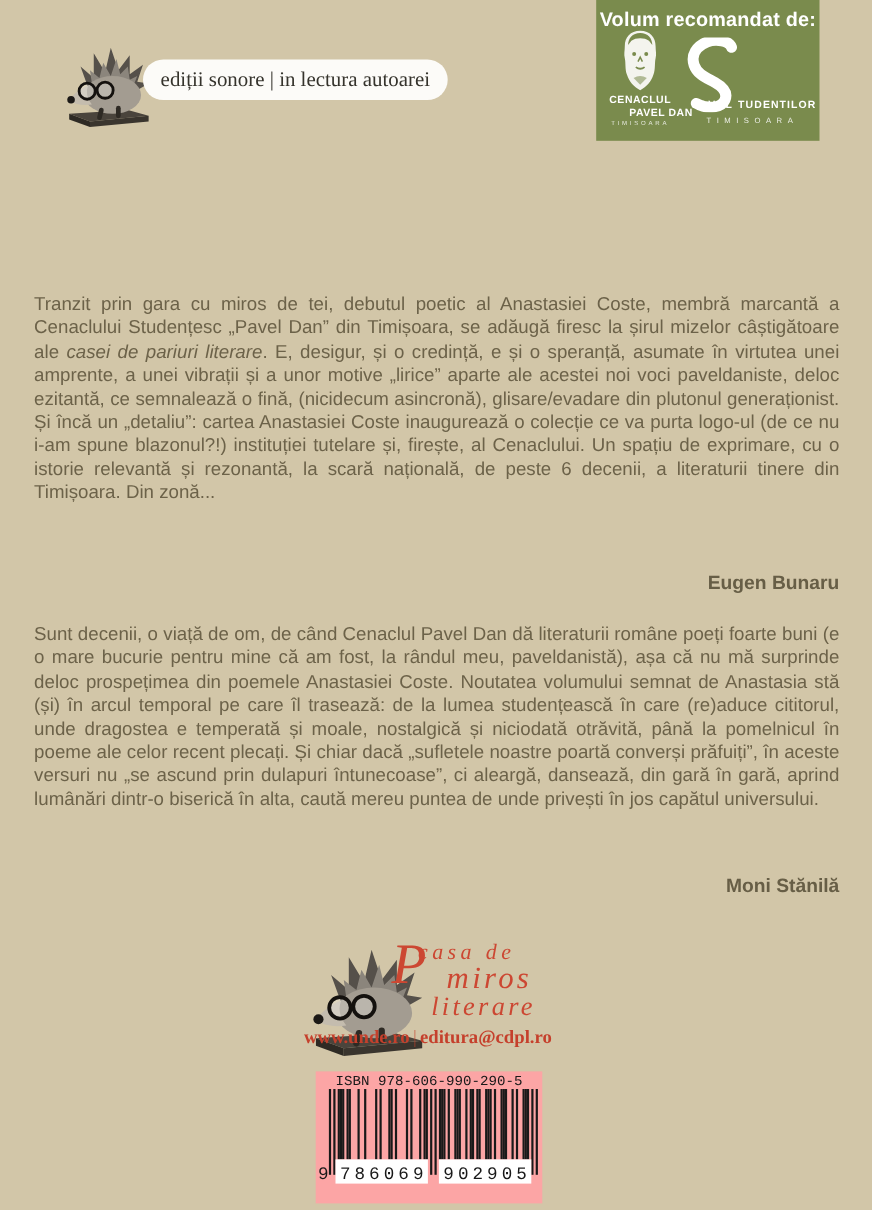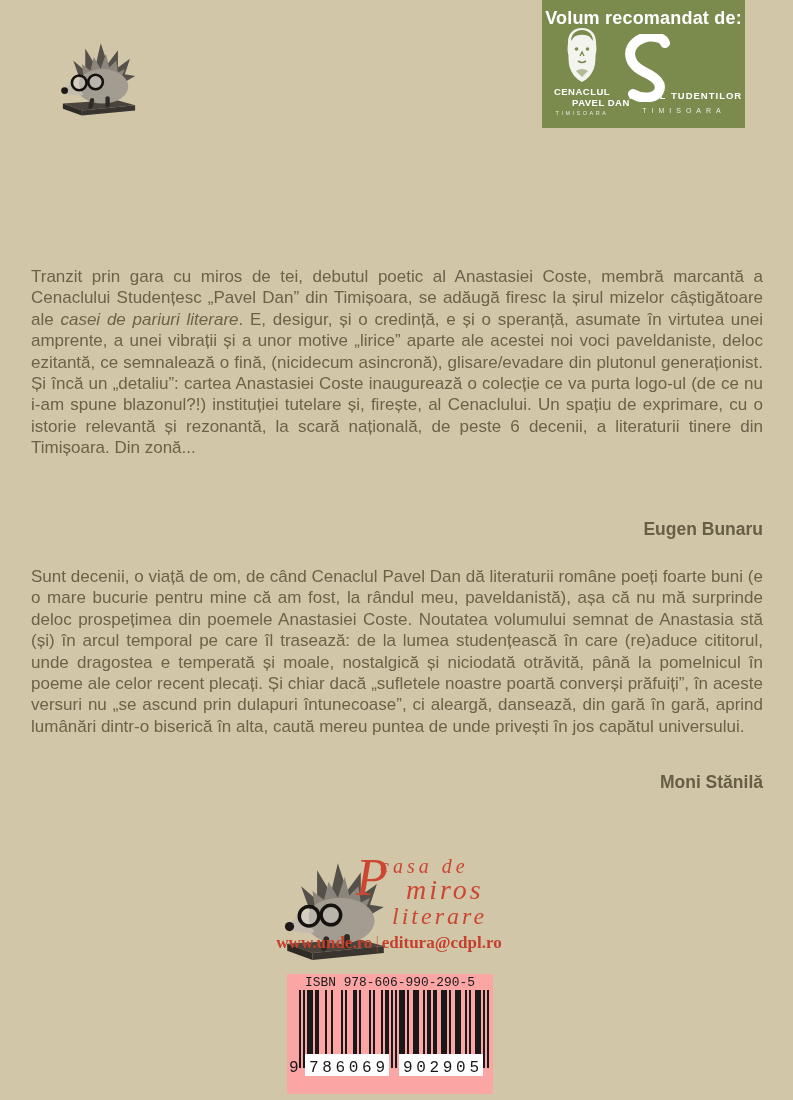--- a/index.html
+++ b/index.html
@@ -34,21 +34,21 @@
 
   
   .blurb { position:absolute; left:31px; width:732px; text-align:justify;
     font-size:17px; line-height:21.4px; color:#6c6249; }
   .blurb-1 { top:266px; }
   .blurb-2 { top:566px; }
   .italic { font-style:italic; }
   .signature { position:absolute; right:30px; text-align:right; font-size:17.5px;
     font-weight:600; color:#675e46;margin-top:16px; }
   .sig-1 { top:503px; }
-  .sig-2 { top:756px;text-align:right; }
+  .sig-2 { top:779px;text-align:right; }
 
   
   .hedgehog-bottom { position:absolute; left:278px; top:848px; width:115px; height:118px; }
   .script { position:absolute; font-family:"Liberation Serif", serif; font-style:italic;
     color:#cc4732; line-height:1; white-space:nowrap; }
   .script-p { left:356px; top:852px; font-size:52px; }
   .script-casa { left:380px; top:856px; font-size:20px; letter-spacing:4px; }
   .script-ariuri { left:406px; top:876px; font-size:28px; letter-spacing:3px; }
   .script-literare { left:392px; top:904px; font-size:24px; letter-spacing:3px; }
   .contacts { position:absolute; left:272px; top:933px; width:234px; text-align:center;
@@ -80,20 +80,23 @@
         <circle cx="27" cy="58" r="8.5" fill="rgba(255,255,255,0.25)" stroke="#14110e" stroke-width="3"></circle>
         <circle cx="46" cy="57" r="8.5" fill="rgba(255,255,255,0.25)" stroke="#14110e" stroke-width="3"></circle>
         <path d="M35.5 57.5 L37.5 57.5" stroke="#14110e" stroke-width="3"></path>
         <path d="M42 78 L40 86" stroke="#2e2a24" stroke-width="5" stroke-linecap="round"></path>
         <path d="M60 76 L60 84" stroke="#2e2a24" stroke-width="5" stroke-linecap="round"></path>
       </g>
     </defs>
     <use href="#hedgehog-shape"></use>
   </svg>
 
+  <div class="audio-pill">
+    <span>ediții sonore | in lectura autoarei</span>
+  </div>
 
   <div class="recommend-box">
     <div class="recommend-title">Volum recomandat de:</div>
 
     <div class="logo-pavel">
       <svg class="portrait-svg" viewBox="0 0 40 56">
         <path fill="#f4f4ee" d="M20 1 C11 1 6 7 6 15 C6 19 5 22 6 26 C7 30 6 36 8 41 C10 47 14 52 20 55 C26 52 30 47 32 41 C34 36 33 30 34 26 C35 22 34 19 34 15 C34 7 29 1 20 1 Z"></path>
         <path fill="#7a8b4d" d="M20 3 C13 3 9 8 9 14 L12 10 C16 7 24 7 28 10 L31 14 C31 8 27 3 20 3 Z"></path>
         <circle cx="14.5" cy="22" r="1.8" fill="#7a8b4d"></circle>
         <circle cx="25.5" cy="22" r="1.8" fill="#7a8b4d"></circle>

